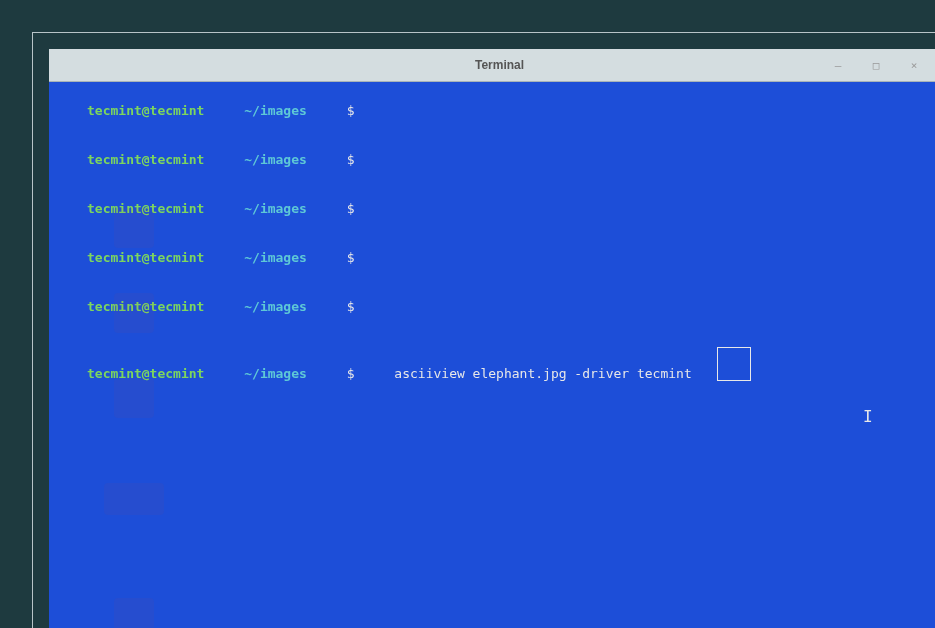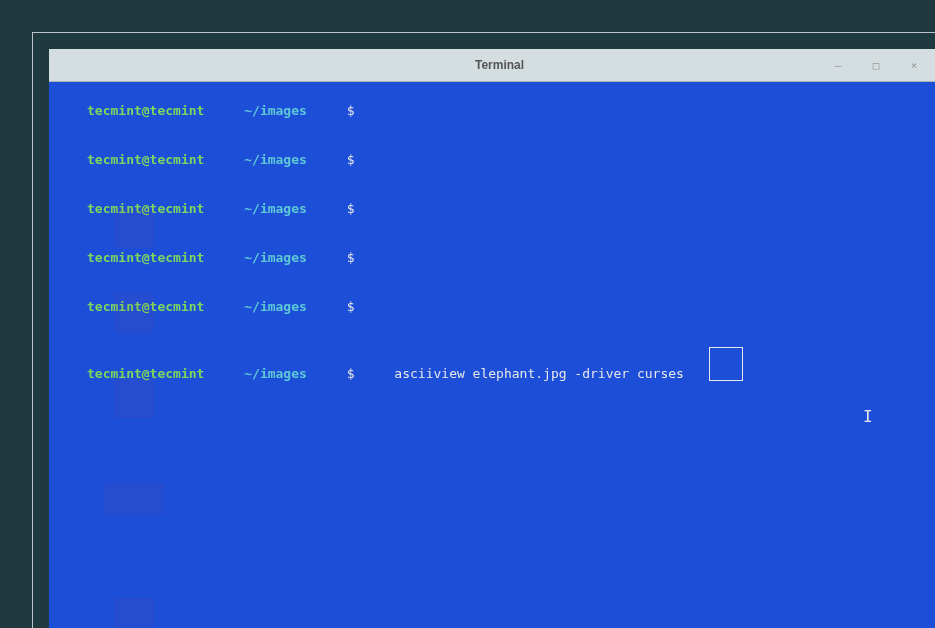--- a/index.html
+++ b/index.html
@@ -147,17 +147,17 @@
     </div>
     <div class="ghost" style="left:30px; top:500px; width:110px;">
       <div class="ghost-icon"></div>
     </div>
 
     <div class="prompt-line"><span class="user-host">tecmint@tecmint</span> <span class="path">~/images</span> <span class="dollar">$</span> <span class="command"></span></div>
     <div class="prompt-line"><span class="user-host">tecmint@tecmint</span> <span class="path">~/images</span> <span class="dollar">$</span> <span class="command"></span></div>
     <div class="prompt-line"><span class="user-host">tecmint@tecmint</span> <span class="path">~/images</span> <span class="dollar">$</span> <span class="command"></span></div>
     <div class="prompt-line"><span class="user-host">tecmint@tecmint</span> <span class="path">~/images</span> <span class="dollar">$</span> <span class="command"></span></div>
     <div class="prompt-line"><span class="user-host">tecmint@tecmint</span> <span class="path">~/images</span> <span class="dollar">$</span> <span class="command"></span></div>
-    <div class="prompt-line"><span class="user-host">tecmint@tecmint</span> <span class="path">~/images</span> <span class="dollar">$</span> <span class="command">asciiview elephant.jpg -driver curses </span><span class="cursor-box"></span></div>
+    <div class="prompt-line"><span class="user-host">tecmint@tecmint</span> <span class="path">~/images</span> <span class="dollar">$</span> <span class="command">asciiview elephant.jpg -driver tecmint </span><span class="cursor-box"></span></div>
 
     <span class="text-cursor" style="left:798px; top:310px;">I</span>
   </div>
 </div>
 
 </body></html>

